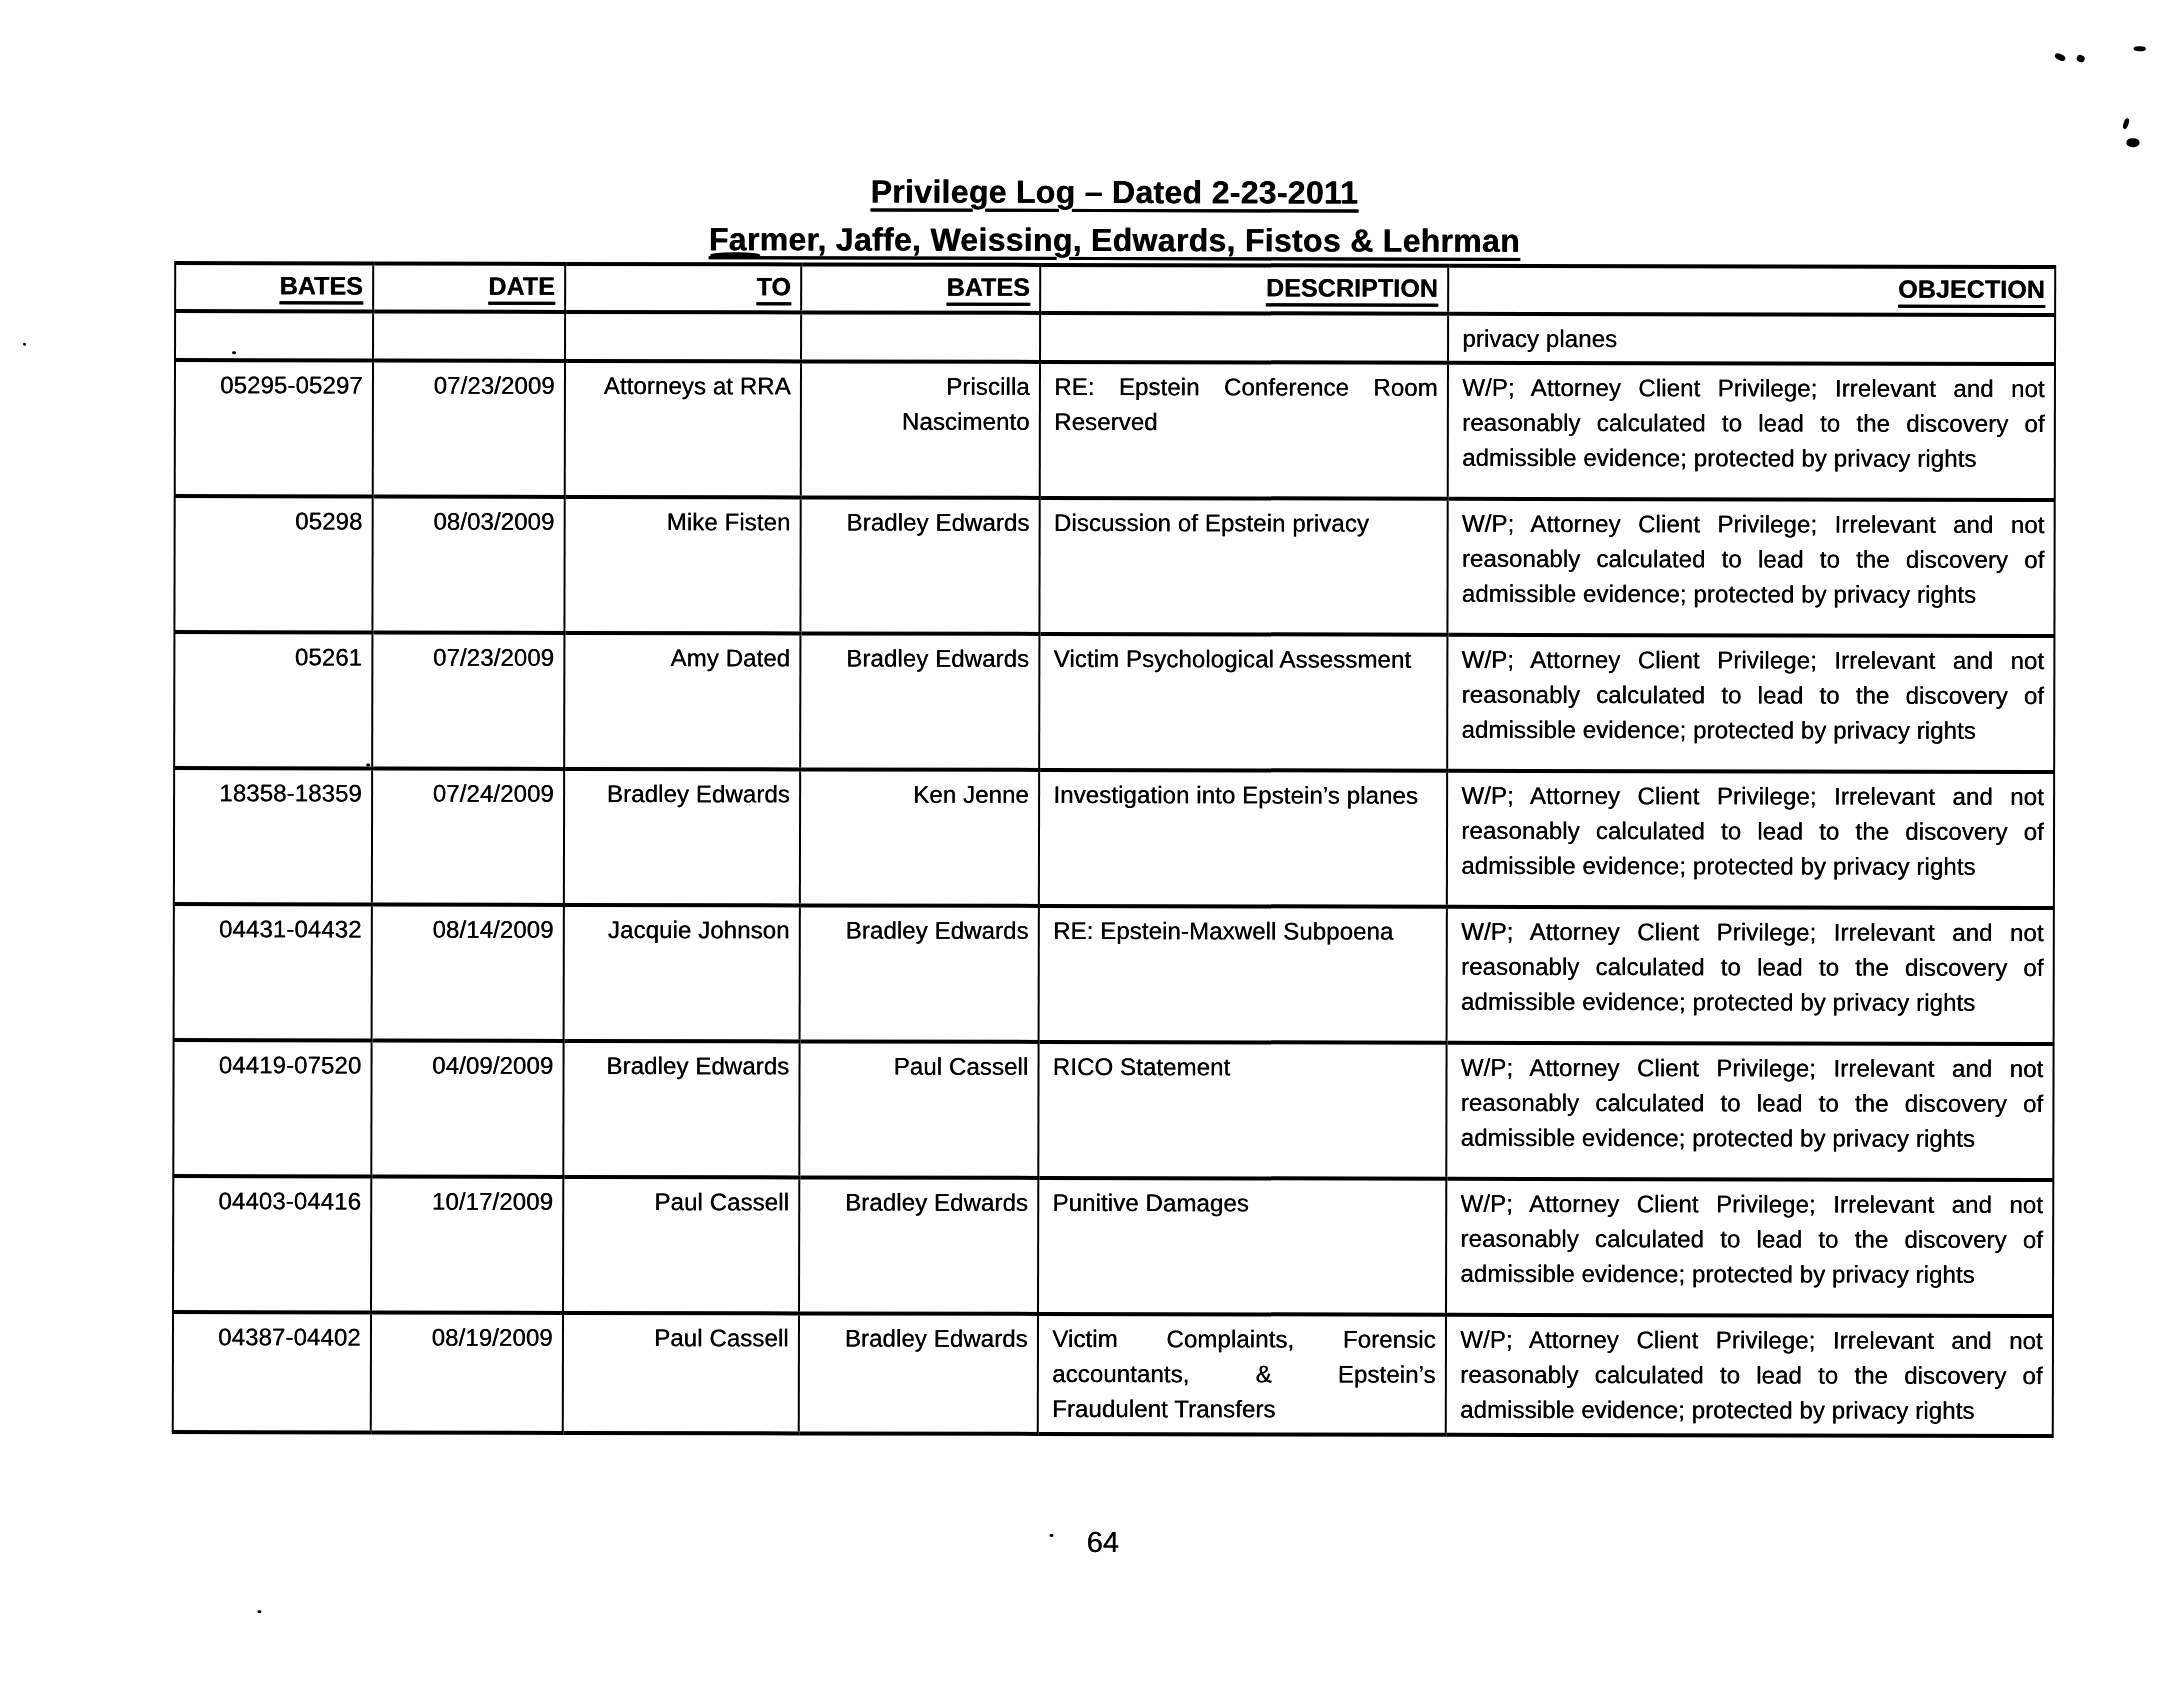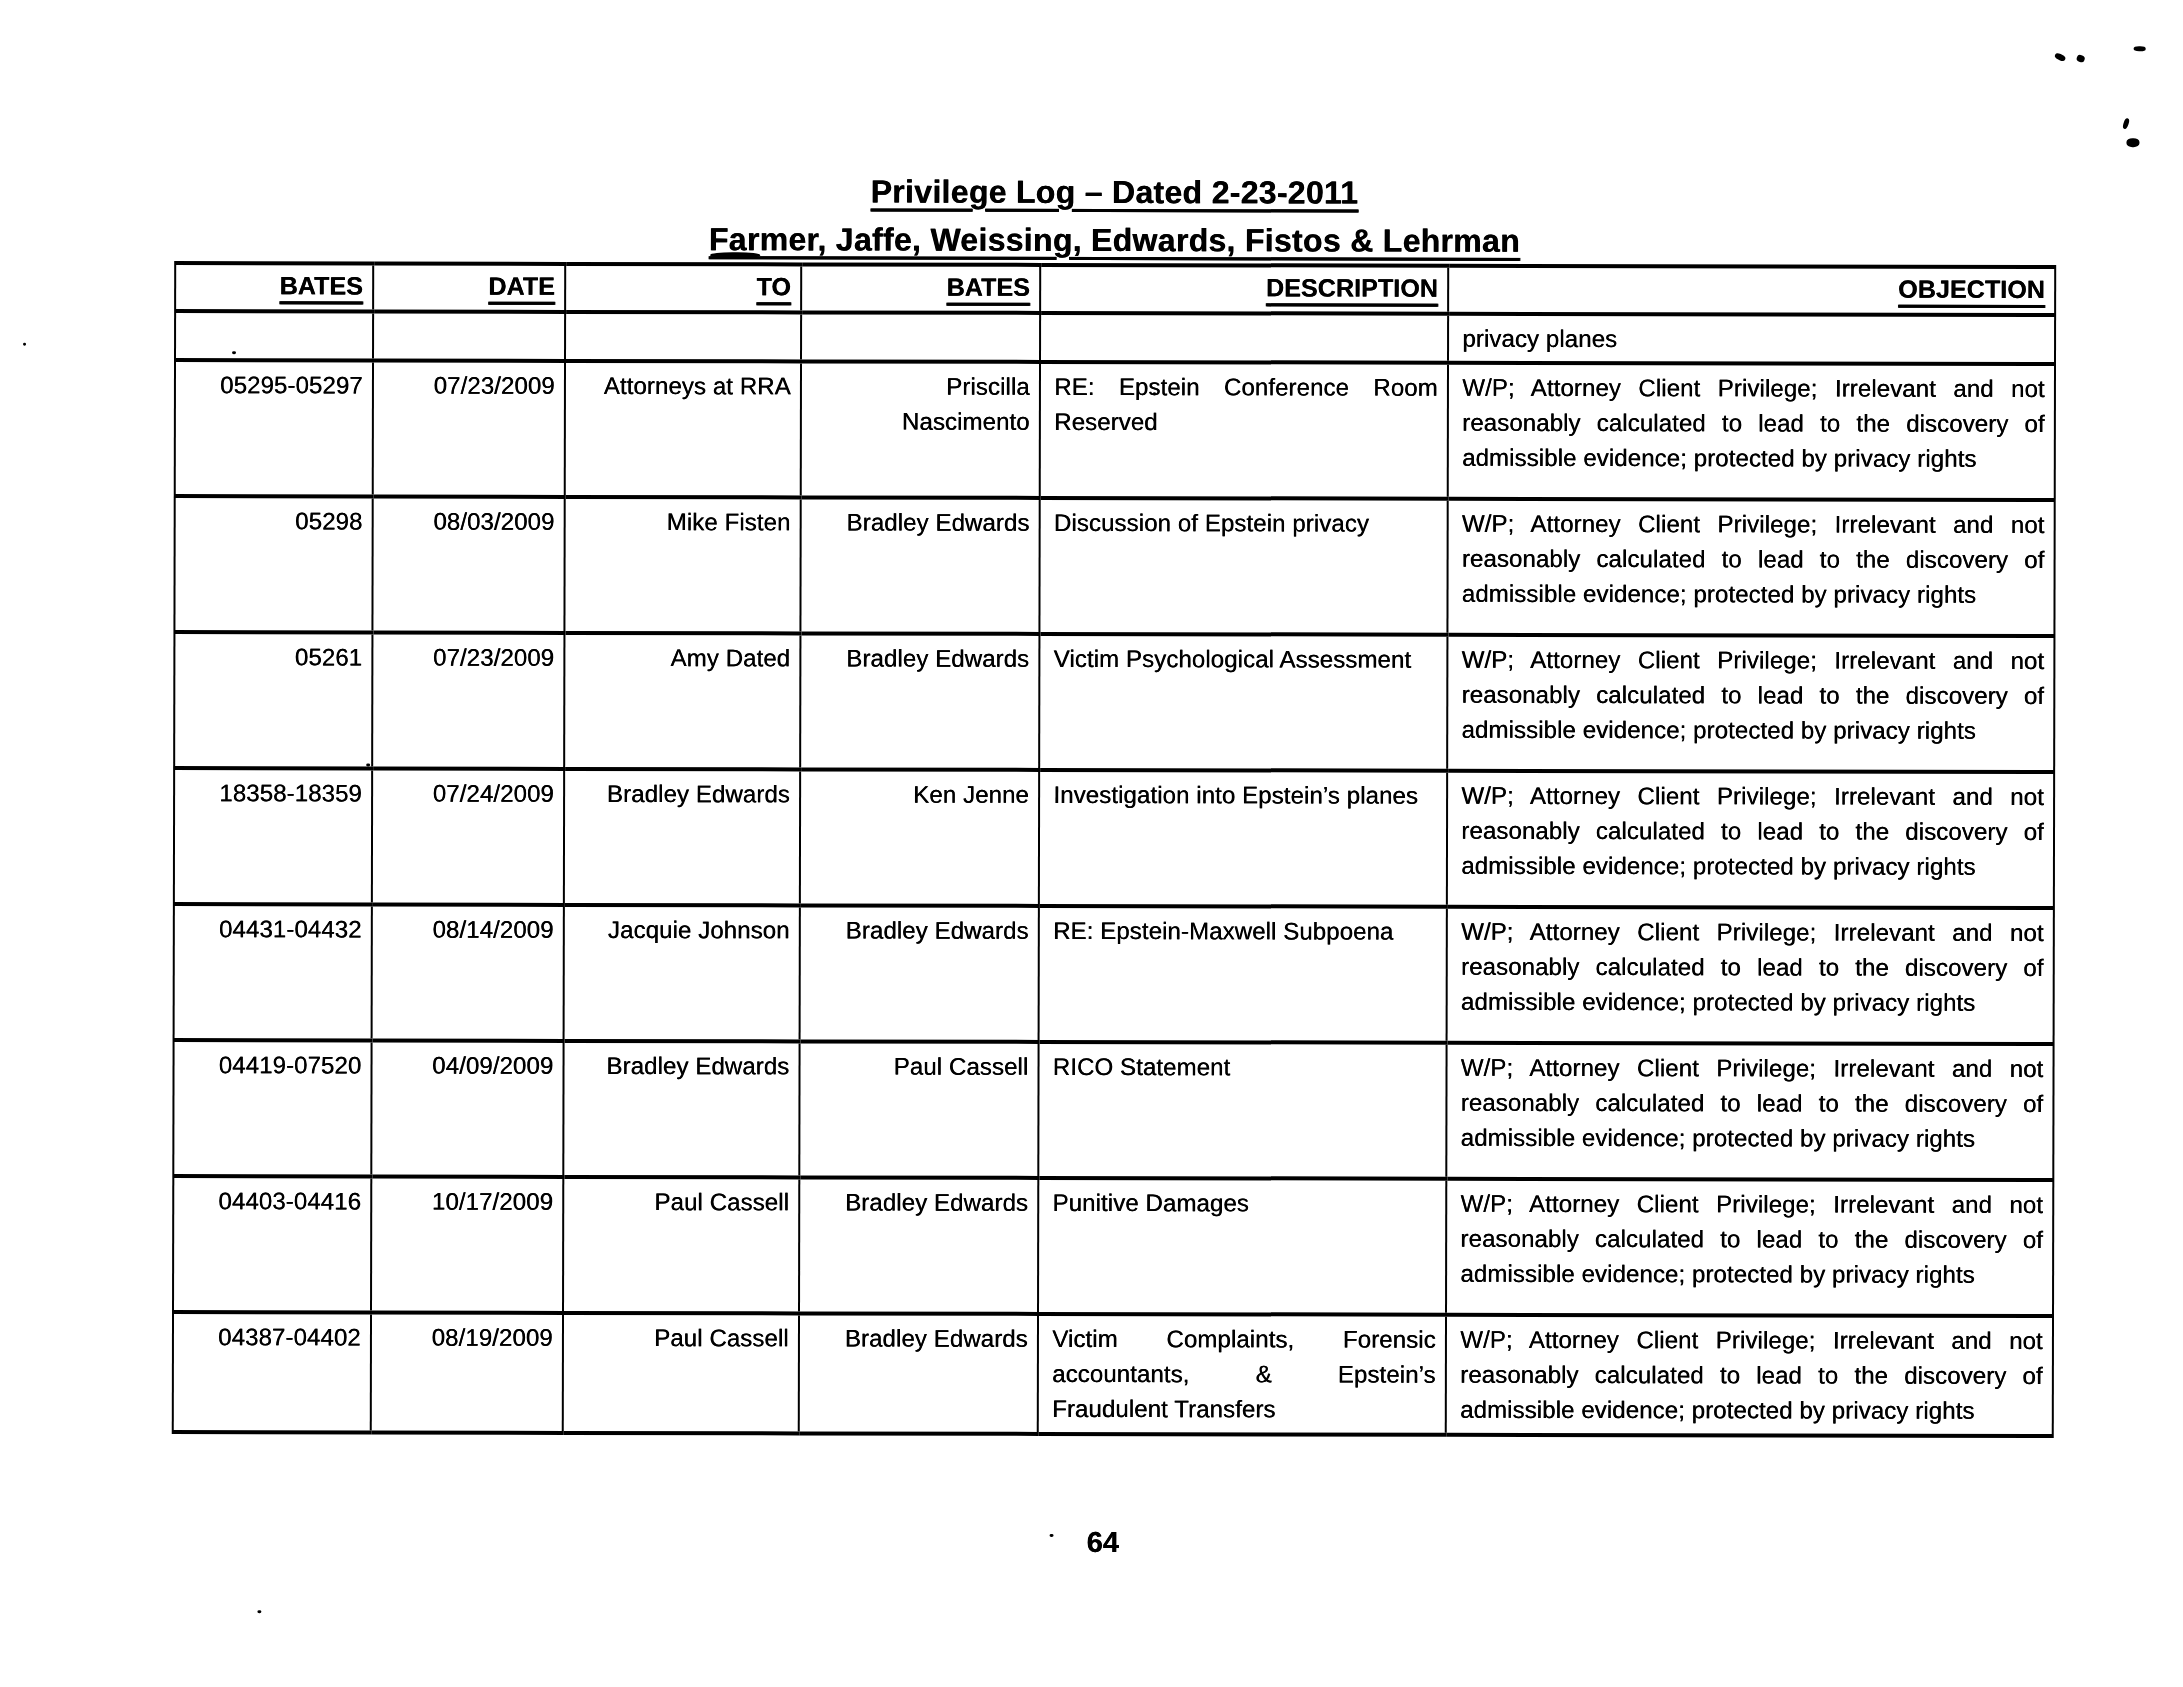--- a/index.html
+++ b/index.html
@@ -57,21 +57,21 @@
     text-underline-offset: 6.6px;
     padding-top: 3.3px;
   }
   tr.r-header  { height: 38px; }
   tr.r-carry   { height: 34px; }
   tr.r-data    { height: 136px; }
   tr.r-last    { height: 120px; }
   td.c-desc, td.c-obj { text-align: justify; }
   .page-number {
     position: absolute; left: 1088px; top: 1526px;
-    font-size: 29px; font-weight: 700;
+    font-size: 29px; font-weight: 400;
     text-shadow: 0.4px 0 0 currentColor;
   }
   .speck {
     position: absolute;
     background: #000;
     border-radius: 45%;
     display: block;
   }
 </style>
 </head>

